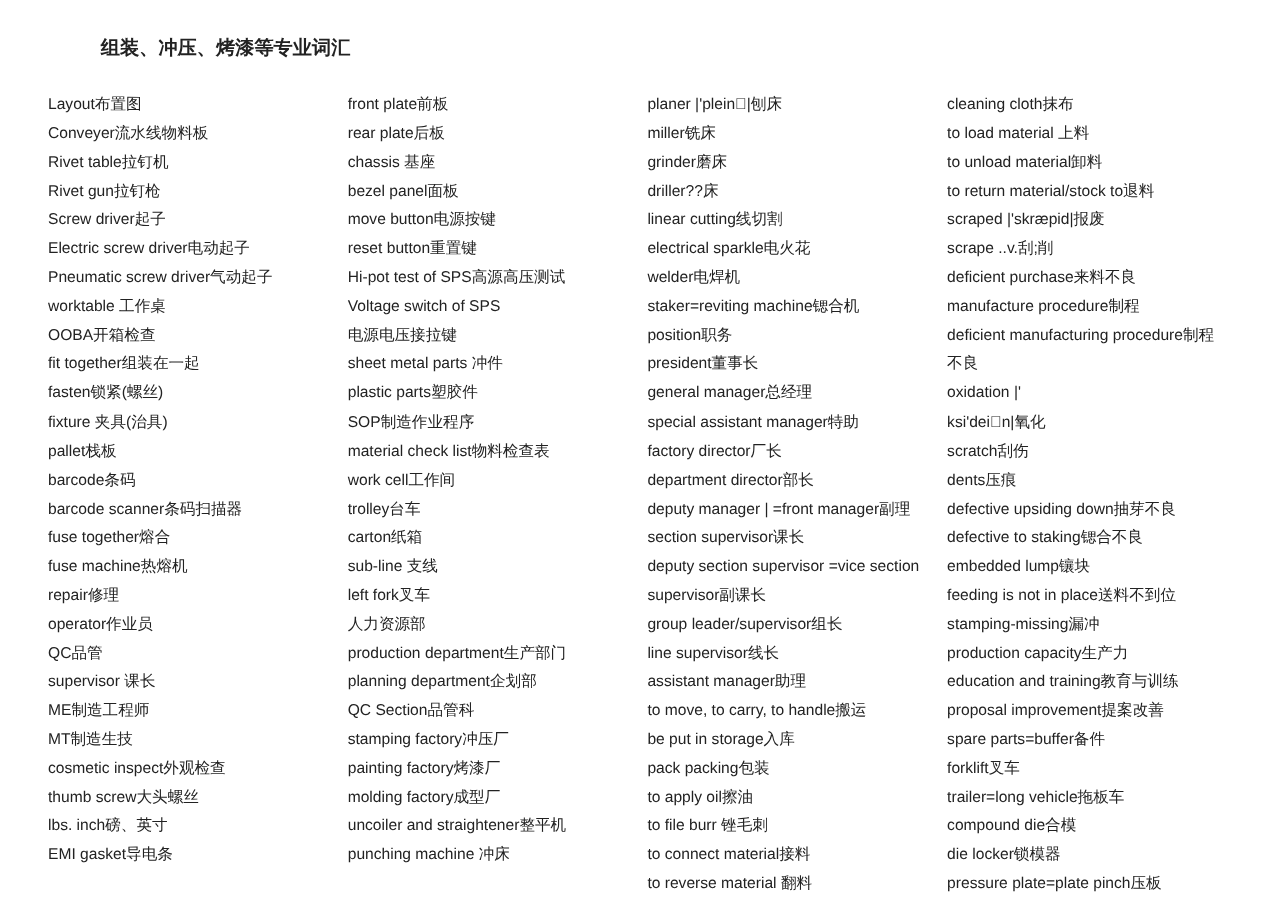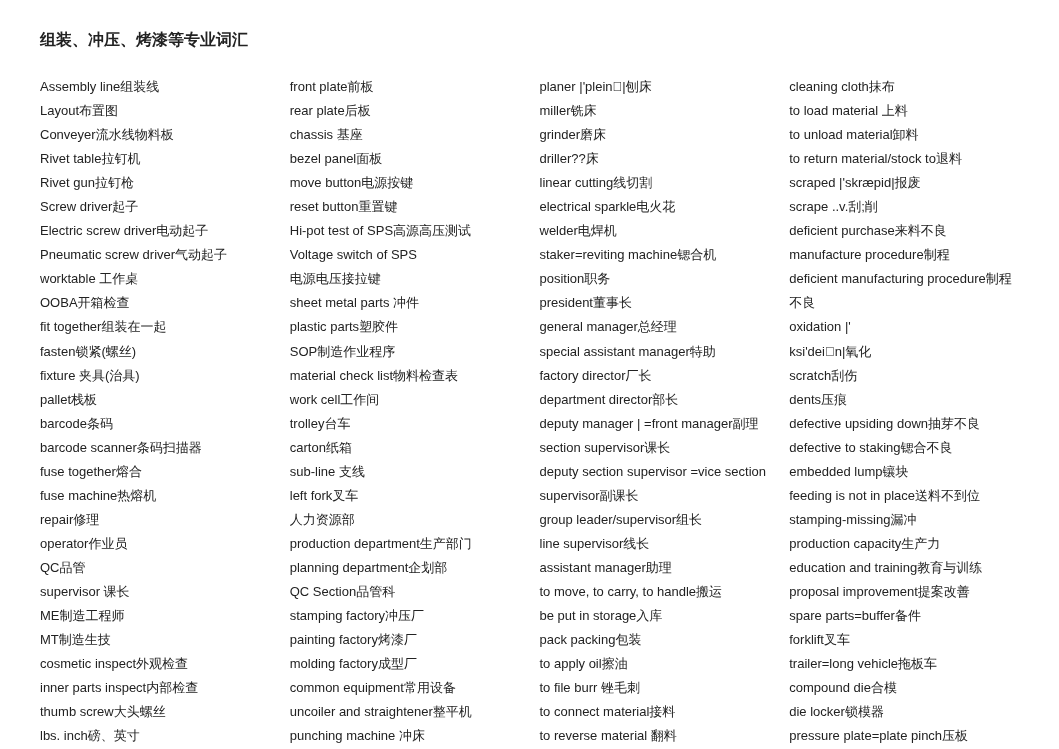--- a/index.html
+++ b/index.html
@@ -10,41 +10,41 @@
       color: #222;
       width: 1059px;
       min-height: 749px;
       padding: 30px 40px;
     }
     .page-title {
       font-size: 16px;
       font-weight: bold;
       margin-bottom: 24px;
       font-family: "SimHei", "Microsoft YaHei", Arial, sans-serif;
+      margin-left: 44px;
     }
     .columns {
       display: grid;
       grid-template-columns: 1fr 1fr 1fr 1fr;
       gap: 0 20px;
     }
     .col {
       line-height: 1.85;
     }
     .entry {
       display: block;
     }
   </style>
 </head>
 <body>
 
 <div class="page-title">组装、冲压、烤漆等专业词汇</div>
 
 <div class="columns">
 <div class="col">
-      <span class="entry">Assembly line组装线</span>
       <span class="entry">Layout布置图</span>
       <span class="entry">Conveyer流水线物料板</span>
       <span class="entry">Rivet table拉钉机</span>
       <span class="entry">Rivet gun拉钉枪</span>
       <span class="entry">Screw driver起子</span>
       <span class="entry">Electric screw driver电动起子</span>
       <span class="entry">Pneumatic screw driver气动起子</span>
       <span class="entry">worktable 工作桌</span>
       <span class="entry">OOBA开箱检查</span>
       <span class="entry">fit together组装在一起</span>
@@ -55,21 +55,20 @@
       <span class="entry">barcode scanner条码扫描器</span>
       <span class="entry">fuse together熔合</span>
       <span class="entry">fuse machine热熔机</span>
       <span class="entry">repair修理</span>
       <span class="entry">operator作业员</span>
       <span class="entry">QC品管</span>
       <span class="entry">supervisor 课长</span>
       <span class="entry">ME制造工程师</span>
       <span class="entry">MT制造生技</span>
       <span class="entry">cosmetic inspect外观检查</span>
-      <span class="entry">inner parts inspect内部检查</span>
       <span class="entry">thumb screw大头螺丝</span>
       <span class="entry">lbs. inch磅、英寸</span>
       <span class="entry">EMI gasket导电条</span>
     </div>
     <div class="col">
       <span class="entry">front plate前板</span>
       <span class="entry">rear plate后板</span>
       <span class="entry">chassis 基座</span>
       <span class="entry">bezel panel面板</span>
       <span class="entry">move button电源按键</span>
@@ -86,21 +85,20 @@
       <span class="entry">carton纸箱</span>
       <span class="entry">sub-line 支线</span>
       <span class="entry">left fork叉车</span>
       <span class="entry">人力资源部</span>
       <span class="entry">production department生产部门</span>
       <span class="entry">planning department企划部</span>
       <span class="entry">QC Section品管科</span>
       <span class="entry">stamping factory冲压厂</span>
       <span class="entry">painting factory烤漆厂</span>
       <span class="entry">molding factory成型厂</span>
-      <span class="entry">common equipment常用设备</span>
       <span class="entry">uncoiler and straightener整平机</span>
       <span class="entry">punching machine 冲床</span>
     </div>
     <div class="col">
       <span class="entry">planer |'plein|刨床</span>
       <span class="entry">miller铣床</span>
       <span class="entry">grinder磨床</span>
       <span class="entry">driller??床</span>
       <span class="entry">linear cutting线切割</span>
       <span class="entry">electrical sparkle电火花</span>

